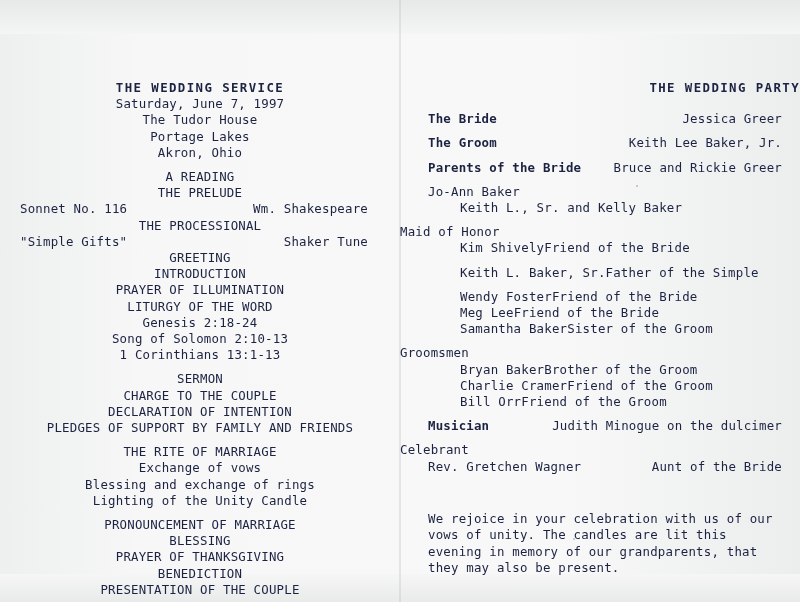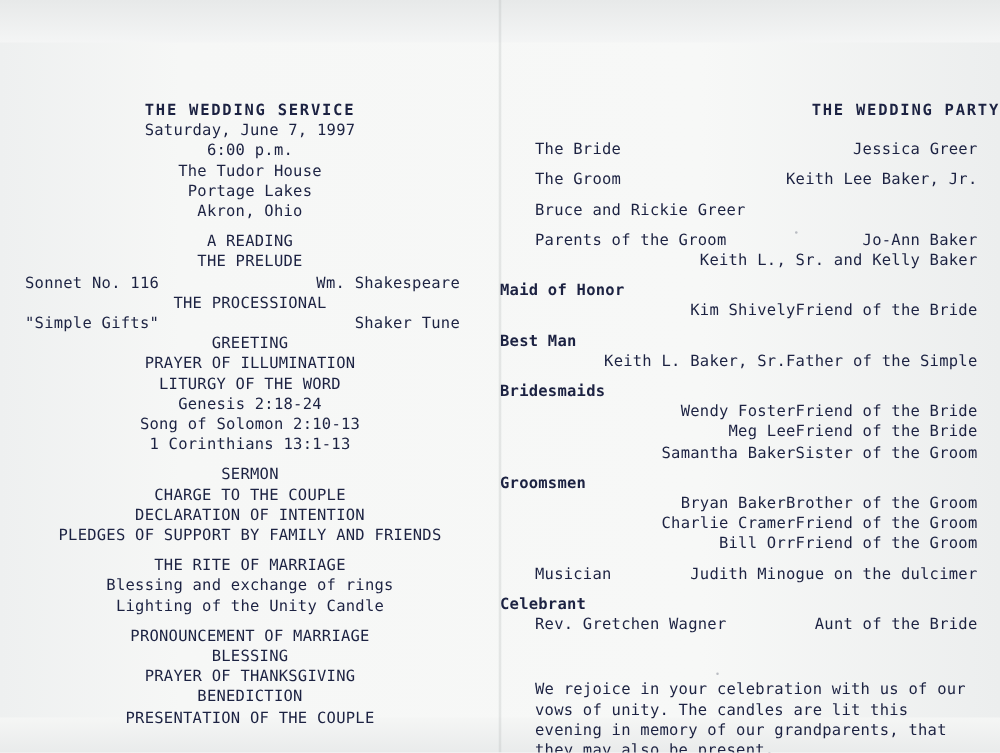--- a/index.html
+++ b/index.html
@@ -82,28 +82,28 @@
     letter-spacing: 1.4px;
     font-weight: bold;
     padding-left: 20px;
   }
   .pr {
     display: flex;
     padding: 0 18px 0 28px;
     justify-content: space-between;
     white-space: pre;
   }
-  .pr .role { font-weight: normal; }
+  .pr .role { font-weight: bold; }
   .pr .val { }
   .grp-label {
-    font-weight: bold;
+    font-weight: normal;
   }
   .sub {
     display: flex;
-    justify-content: flex-end;
+    justify-content: flex-start;
     padding: 0 18px 0 60px;
     white-space: pre;
   }
   .note {
     padding: 0 18px 0 28px;
     line-height: 16.4px;
   }
   .speck {
     position: absolute;
     width: 2px; height: 2px;
@@ -115,21 +115,20 @@
 <body>
 
 <div class="page">
   <div class="edge-top"></div>
   <div class="edge-bottom"></div>
   <div class="fold"></div>
 
   <div class="col col-left" style="top:80px;">
     <div class="c bold spaced-hdr">THE WEDDING SERVICE</div>
     <div class="c">Saturday, June 7, 1997</div>
-    <div class="c">6:00 p.m.</div>
     <div class="c">The Tudor House</div>
     <div class="c">Portage Lakes</div>
     <div class="c">Akron, Ohio</div>
 
     <div class="gap-s"></div>
     <div class="c">A READING</div>
     <div class="c">THE PRELUDE</div>
 
     <div class="center-over">
       <span class="left-abs">Sonnet No. 116</span>
@@ -137,34 +136,36 @@
       <span>&nbsp;</span>
     </div>
     <div class="c">THE PROCESSIONAL</div>
     <div class="center-over">
       <span class="left-abs">"Simple Gifts"</span>
       <span class="right-abs">Shaker Tune</span>
       <span>&nbsp;</span>
     </div>
 
     <div class="c">GREETING</div>
+    <div class="c">INTRODUCTION</div>
     <div class="c">PRAYER OF ILLUMINATION</div>
     <div class="c">LITURGY OF THE WORD</div>
     <div class="c">Genesis 2:18-24</div>
     <div class="c">Song of Solomon 2:10-13</div>
     <div class="c">1 Corinthians 13:1-13</div>
 
     <div class="gap-s"></div>
     <div class="c">SERMON</div>
     <div class="c">CHARGE TO THE COUPLE</div>
     <div class="c">DECLARATION OF INTENTION</div>
     <div class="c">PLEDGES OF SUPPORT BY FAMILY AND FRIENDS</div>
 
     <div class="gap-s"></div>
     <div class="c">THE RITE OF MARRIAGE</div>
+    <div class="c">Exchange of vows</div>
     <div class="c">Blessing and exchange of rings</div>
     <div class="c">Lighting of the Unity Candle</div>
 
     <div class="gap-s"></div>
     <div class="c">PRONOUNCEMENT OF MARRIAGE</div>
     <div class="c">BLESSING</div>
     <div class="c">PRAYER OF THANKSGIVING</div>
     <div class="c">BENEDICTION</div>
     <div class="c">PRESENTATION OF THE COUPLE</div>
 
@@ -178,48 +179,46 @@
       <span class="role">The Bride</span>
       <span class="val">Jessica Greer</span>
     </div>
     <div class="gap-s"></div>
     <div class="pr">
       <span class="role">The Groom</span>
       <span class="val">Keith Lee Baker, Jr.</span>
     </div>
     <div class="gap-s"></div>
     <div class="pr">
+      <span class="role">Parents of the Bride</span>
       <span class="val">Bruce and Rickie Greer</span>
     </div>
     <div class="gap-s"></div>
     <div class="pr">
-      <span class="role">Parents of the Groom</span>
       <span class="val">Jo-Ann Baker</span>
     </div>
     <div class="sub">
       <span></span>
       <span>Keith L., Sr. and Kelly Baker</span>
     </div>
 
     <div class="gap-s"></div>
     <div class="grp-label">Maid of Honor</div>
     <div class="sub">
       <span>Kim Shively</span>
       <span>Friend of the Bride</span>
     </div>
 
     <div class="gap-s"></div>
-    <div class="grp-label">Best Man</div>
     <div class="sub">
       <span>Keith L. Baker, Sr.</span>
       <span>Father of the Simple</span>
     </div>
 
     <div class="gap-s"></div>
-    <div class="grp-label">Bridesmaids</div>
     <div class="sub">
       <span>Wendy Foster</span>
       <span>Friend of the Bride</span>
     </div>
     <div class="sub">
       <span>Meg Lee</span>
       <span>Friend of the Bride</span>
     </div>
     <div class="sub">
       <span>Samantha Baker</span>

